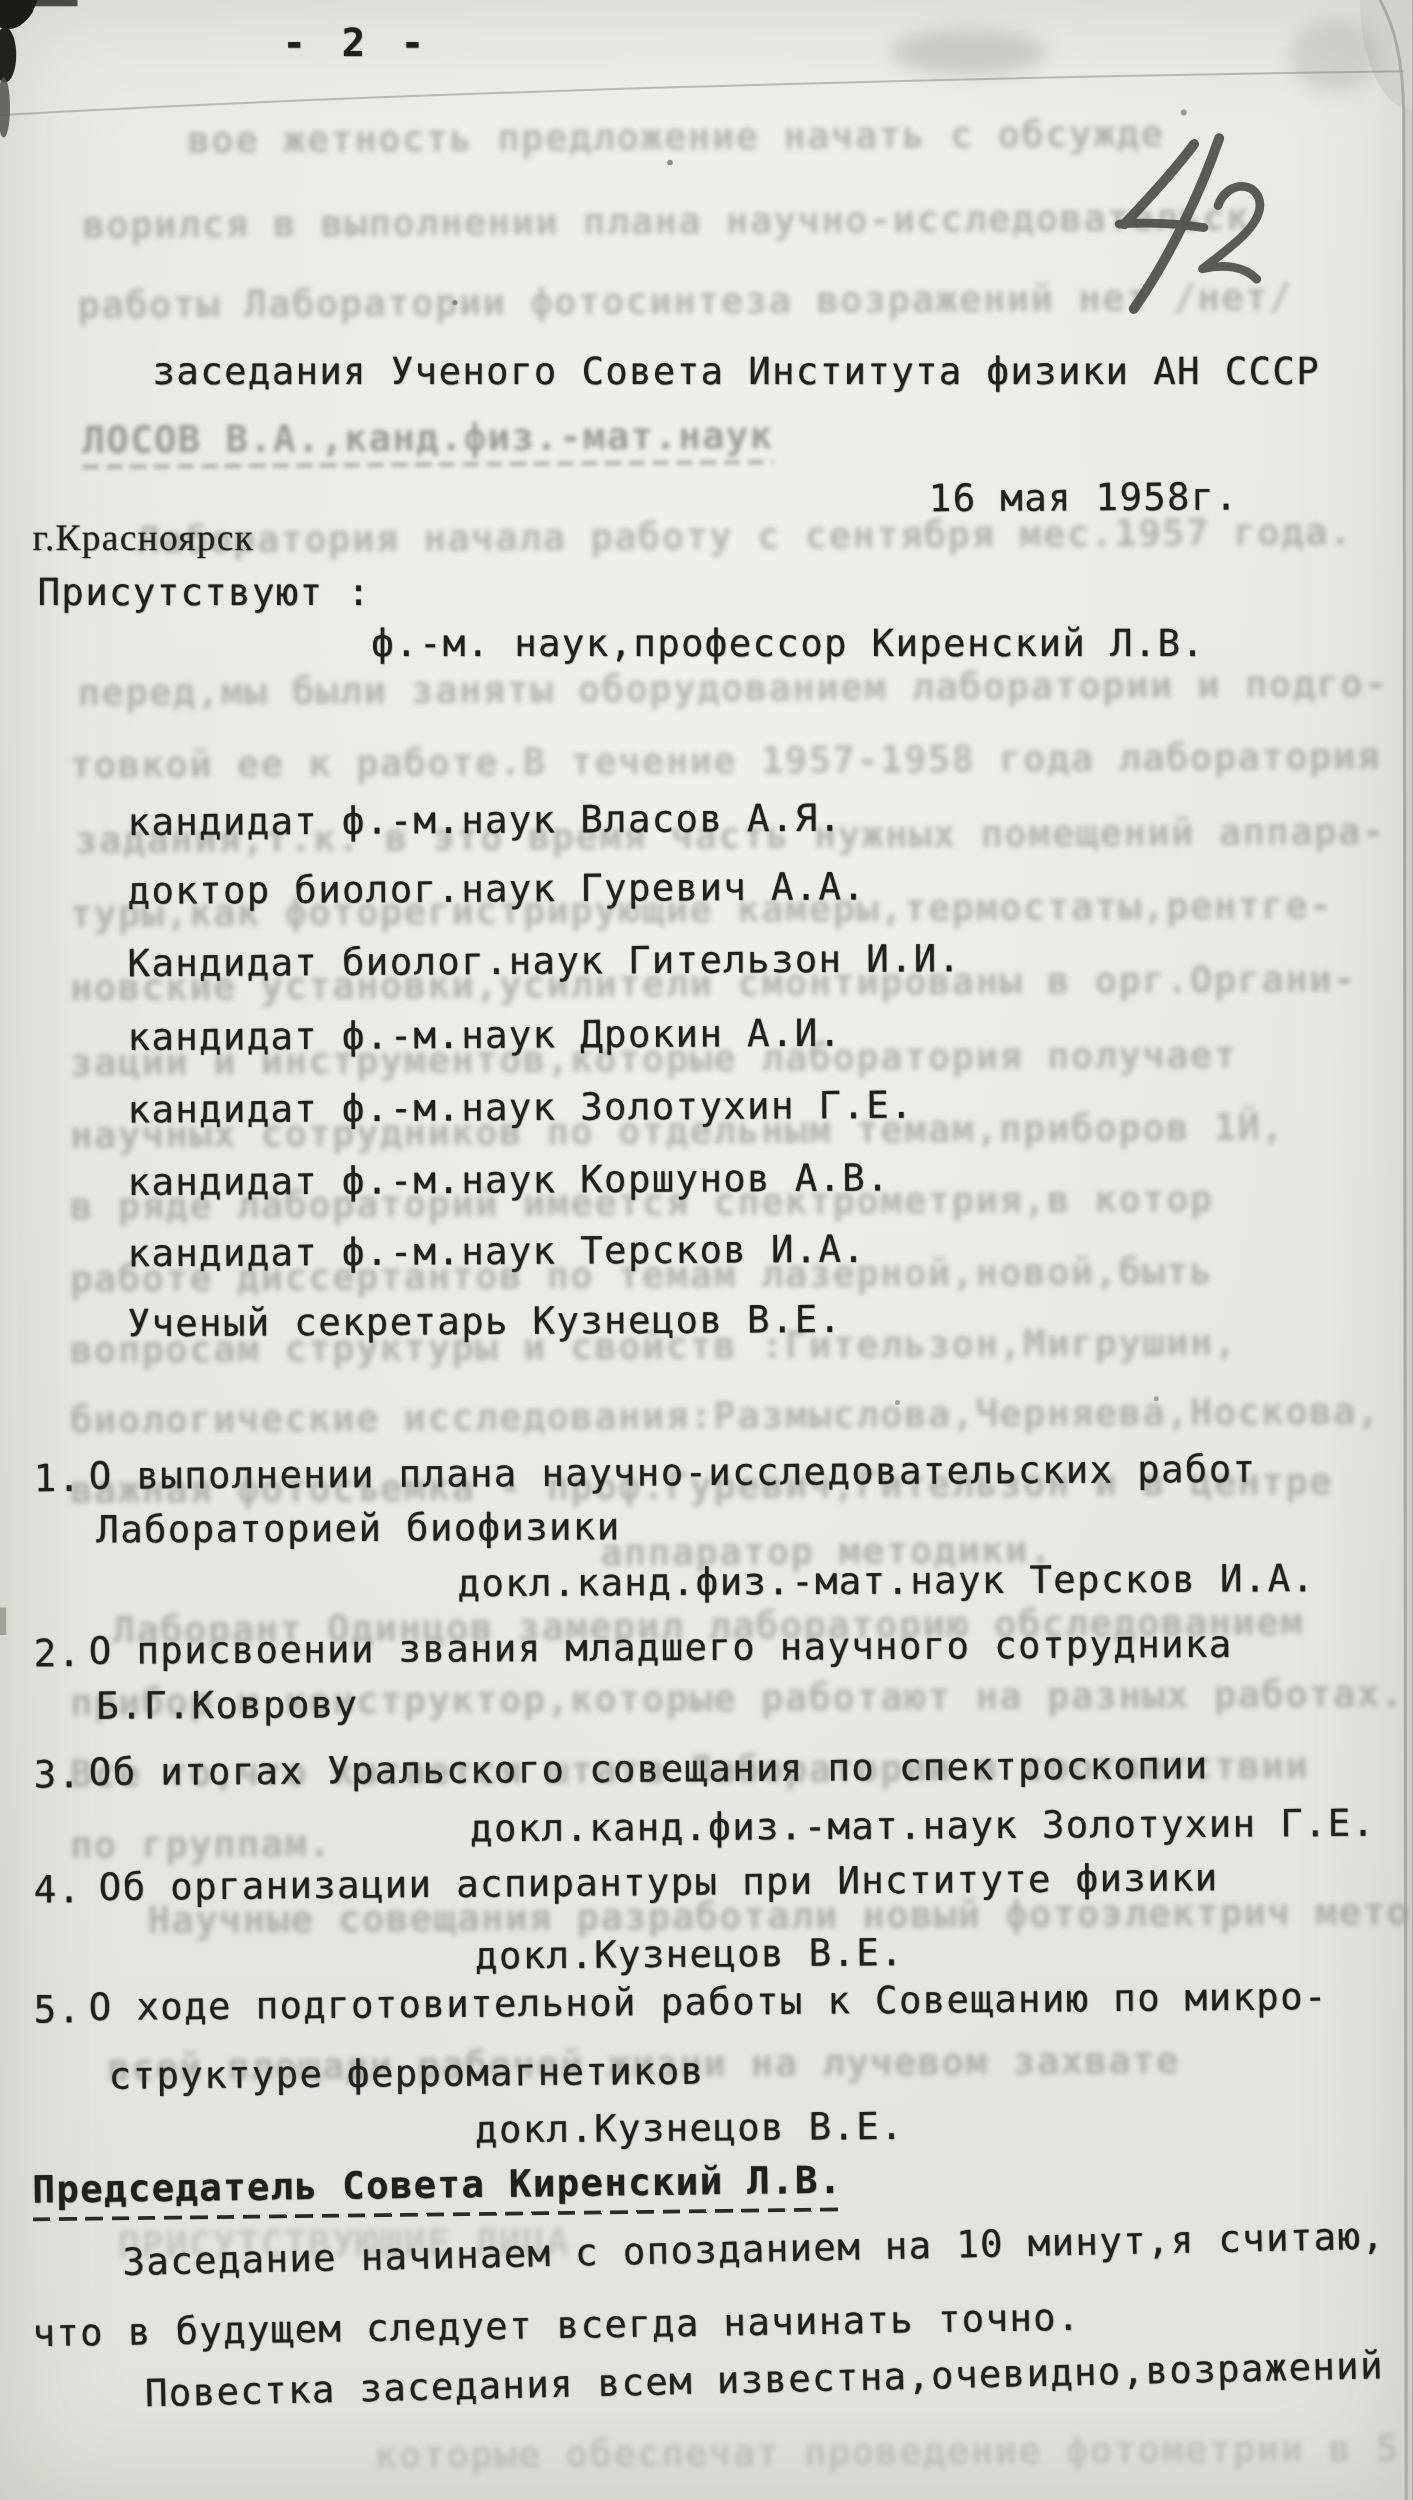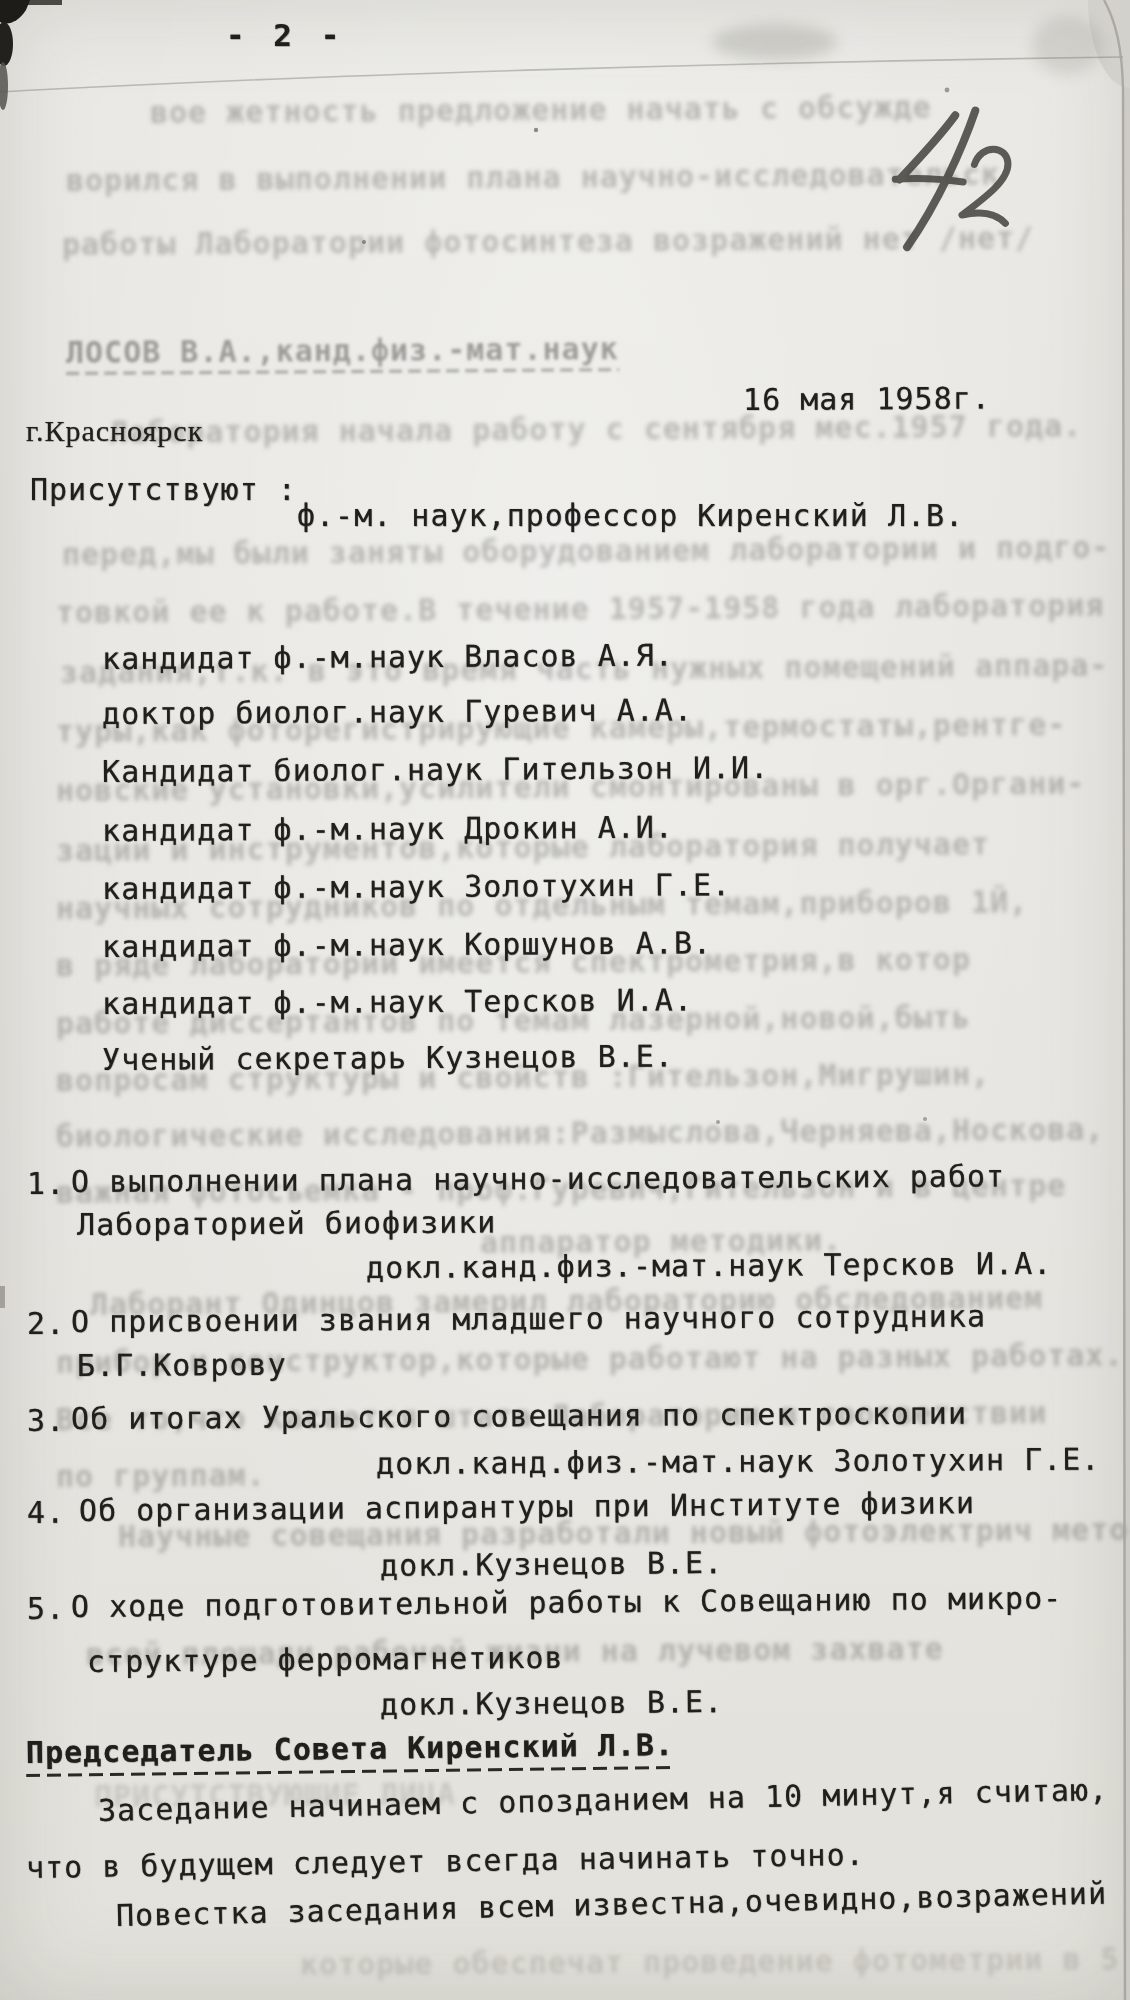--- a/index.html
+++ b/index.html
@@ -111,25 +111,26 @@
       <path d="M 26 96 C 48 88 70 83 92 80" stroke-width="7"></path>
       <path d="M 98 60 C 99 38 124 32 130 50 C 135 66 118 88 100 112 C 116 103 132 101 144 108" stroke-width="7"></path>
     </g>
   </svg>
 
   <div class="layer">
 
     <div class="t b" style="left:226px;top:18px;font-size:31px;letter-spacing:5px;">- 2 -</div>
 
 
+    <div class="t" style="left:122px;top:281px;">заседания Ученого Совета Института физики АН СССР</div>
 
     <div class="t" style="left:26px;top:414px;font-family:Liberation Serif, serif;">г.Красноярск</div>
     <div class="t r035" style="left:743px;top:383px;">16 мая 1958г.</div>
 
-    <div class="t" style="left:30px;top:473px;">Присутствуют :</div>
+    <div class="t" style="left:30px;top:458px;">Присутствуют :</div>
     <div class="t" style="left:297px;top:499px;">ф.-м. наук,профессор Киренский Л.В.</div>
 
 
     <div class="t r035" style="left:102px;top:642px;">кандидат ф.-м.наук Власов А.Я.</div>
     <div class="t r035" style="left:102px;top:697px;">доктор биолог.наук Гуревич А.А.</div>
     <div class="t r035" style="left:102px;top:755px;">Кандидат биолог.наук Гительзон И.И.</div>
     <div class="t r035" style="left:102px;top:814px;">кандидат ф.-м.наук Дрокин А.И.</div>
     <div class="t r035" style="left:102px;top:872px;">кандидат ф.-м.наук Золотухин Г.Е.</div>
     <div class="t r035" style="left:102px;top:930px;">кандидат ф.-м.наук Коршунов А.В.</div>
     <div class="t r035" style="left:102px;top:987px;">кандидат ф.-м.наук Терсков И.А.</div>

